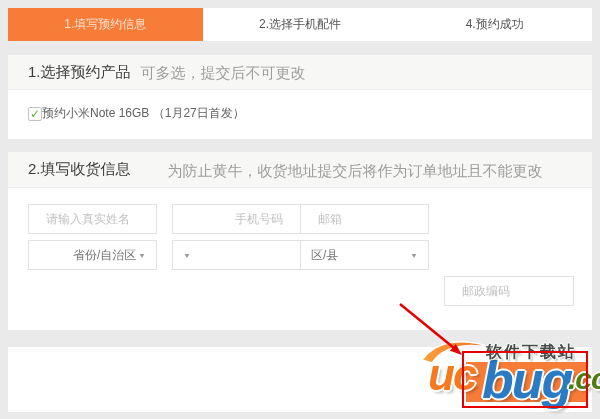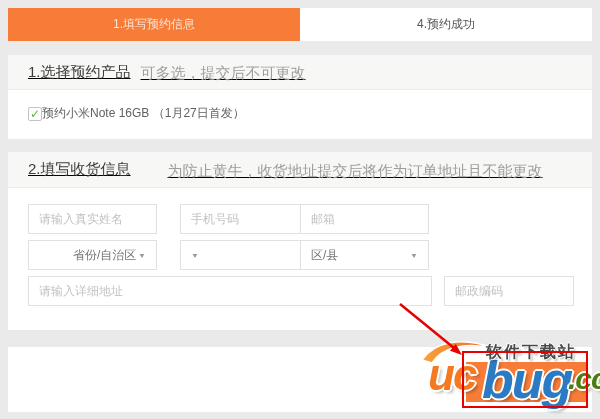--- a/index.html
+++ b/index.html
@@ -7,38 +7,38 @@
   body { font-family:"Liberation Sans","DejaVu Sans",sans-serif; background:#eaeaea; }
   .page { position:relative; width:600px; height:419px; background:#eaeaea; overflow:hidden; }
 
   
   .steps { position:absolute; left:8px; top:8px; width:584px; height:33px; background:#fff; display:flex; }
   .step { flex:1; text-align:center; line-height:33px; font-size:12px; color:#555; cursor:pointer; white-space:nowrap; overflow:hidden; }
   .step.active { background:#f77c37; color:#ffe3d1; }
 
   
   .panel { position:absolute; left:8px; width:584px; background:#fff; }
-  .panel-head { height:35px; background:#f7f7f6; border-bottom:1px solid #ececec; padding-left:20px; display:flex; align-items:center;text-decoration:underline; }
+  .panel-head { height:35px; background:#f7f7f6; border-bottom:1px solid #ececec; padding-left:20px; display:flex; align-items:center; }
   .panel-title { font-size:15px; color:#3c3c3c; }
   .panel-note { font-size:15px; color:#9e9e9e; margin-left:10px; padding-top:3px; }
 
   #panel-product { top:55px; height:84px; }
   .product-row { position:absolute; left:20px; top:50px; display:flex; align-items:center; cursor:pointer; }
   .checkbox { width:14px; height:14px; border:1px solid #c3c3c3; background:#fefefe; border-radius:2px; font-size:12px; line-height:12px; text-align:center; color:#5cb531; font-weight:bold; }
   .product-label { font-size:12px; color:#616161; }
 
   #panel-shipping { top:152px; height:178px; }
   #panel-shipping .panel-head { height:36px;gap:27px; }
   .field { position:absolute; height:30px; border:1px solid #e1e1e1; background:#fff; font-size:12px; }
-  input.field { padding:0 10px; color:#555; outline:none; font-family:Liberation Sans, sans-serif; }
+  input.field { padding:0 17px; color:#555; outline:none; font-family:Liberation Sans, sans-serif; }
   input.field::placeholder { color:#c2c2c2; opacity:1; }
   .select { display:flex; align-items:center; justify-content:space-between; padding:0 10px; color:#757575; cursor:pointer; }
   .select .arrow { font-size:8px; color:#9a9a9a; transform:scaleY(0.9); }
   .r1 { top:52px; } .r2 { top:88px; } .r3 { top:124px; }
-  .c1 { left:20px; width:129px;padding-left:44px; } .c2 { left:172px; width:129px; } .c3 { left:292px; width:129px; }
+  .c1 { left:20px; width:129px;padding-left:44px; } .c2 { left:164px; width:129px;text-align:right; } .c3 { left:292px; width:129px; }
   .addr { left:20px; width:404px; } .zip { left:436px; width:130px; }
 
   
   #bottom-bar { top:347px; height:65px; }
   .submit-btn { position:absolute; left:466px; top:362px; width:120px; height:40px; background:#f77c37; border:none; cursor:pointer; z-index:2; }
 
   
   .watermark { position:absolute; left:392px; top:336px; width:208px; height:80px; z-index:3; pointer-events:none; }
   .wm-word { position:absolute; font-weight:bold; font-style:italic; letter-spacing:-2px;
     text-shadow:-2px 0 0 #fff,2px 0 0 #fff,0 -2px 0 #fff,0 2px 0 #fff,-1px -1px 0 #fff,1px 1px 0 #fff,1px -1px 0 #fff,-1px 1px 0 #fff,3px 3px 3px rgba(0,0,0,0.25);margin-left:30px; }
@@ -53,20 +53,21 @@
   .annotation-layer { position:absolute; left:0; top:0; width:600px; height:419px; z-index:4; pointer-events:none; }
   .highlight-rect { position:absolute; left:462px; top:351px; width:126px; height:57px; border:2px solid #e60000; }
 </style>
 </head>
 <body>
 
 <div class="page">
 
   <div class="steps">
     <div class="step active">1.填写预约信息</div>
+    <div class="step">2.选择手机配件</div>
     <div class="step">4.预约成功</div>
   </div>
 
   <div class="panel" id="panel-product">
     <div class="panel-head">
       <span class="panel-title">1.选择预约产品</span>
       <span class="panel-note">可多选，提交后不可更改</span>
     </div>
     <div class="product-row">
       <span class="checkbox">✓</span>
@@ -89,21 +90,20 @@
       <span class="arrow">▼</span>
     </div>
     <div class="field select r2 c2">
       <span class="arrow">▼</span>
     </div>
     <div class="field select r2 c3">
       <span>区/县</span>
       <span class="arrow">▼</span>
     </div>
 
-    <input class="field r3 addr" type="text" placeholder="请输入详细地址" style="">
     <input class="field r3 zip" type="text" placeholder="邮政编码" style="">
   </div>
 
   <div class="panel" id="bottom-bar"></div>
   <button class="submit-btn"></button>
 
   <div class="watermark">
     <svg class="wm-swoosh" width="78" height="26" viewBox="0 0 78 26">
       <defs>
         <linearGradient id="sw" x1="0" y1="0" x2="1" y2="0">

